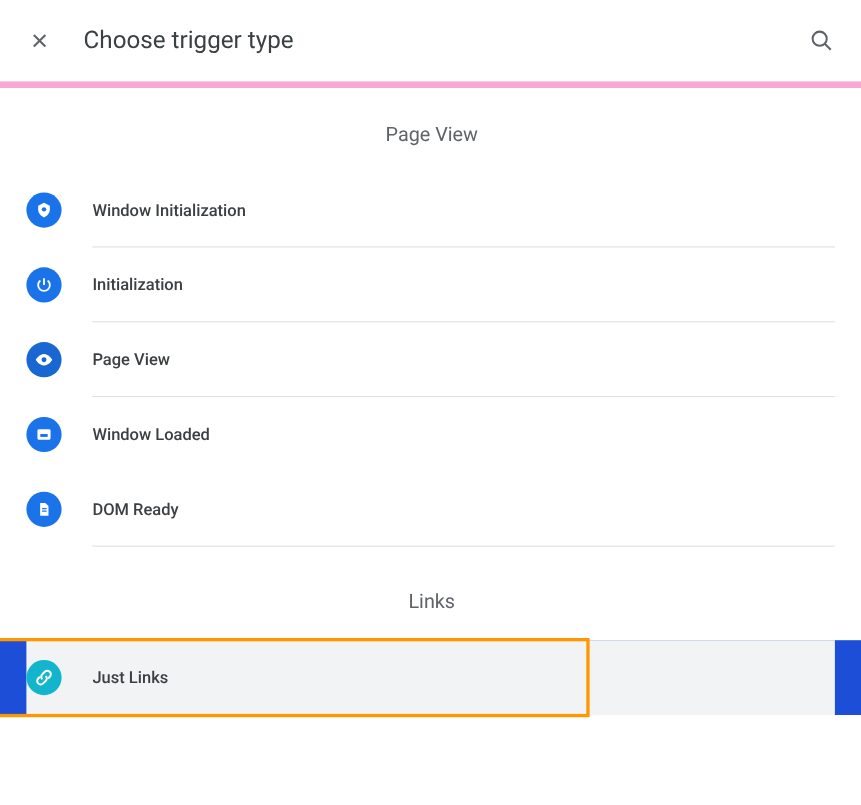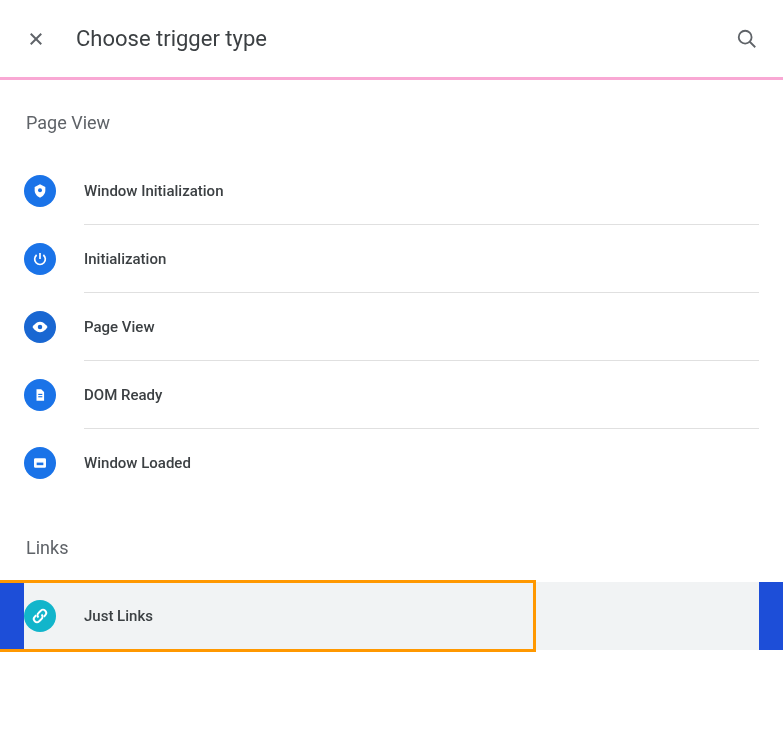--- a/index.html
+++ b/index.html
@@ -12,21 +12,21 @@
       background: #fff;
       width: 783px;
       height: 732px;
       overflow: hidden;
       position: relative;
     }
     .header {
       display: flex;
       align-items: center;
       padding: 18px 24px;
-      border-bottom: 3px solid #f9a8d4;
+      border-bottom: 6px solid #f9a8d4;
       height: 80px;
     }
     .close-icon {
       width: 24px;
       height: 24px;
       cursor: pointer;
       margin-right: 28px;
       display: flex;
       align-items: center;
       justify-content: center;
@@ -44,20 +44,21 @@
       cursor: pointer;
       display: flex;
       align-items: center;
       justify-content: center;
       color: #5f6368;
     }
     .content {
       padding: 32px 24px 0 24px;
       overflow-y: auto;
       height: calc(100% - 80px);
+      text-align: center;
     }
     .section-title {
       font-size: 18px;
       font-weight: 400;
       color: #5f6368;
       margin-bottom: 24px;
       padding-left: 2px;
     }
     .trigger-list {
       margin-bottom: 40px;
@@ -186,45 +187,45 @@
           <svg width="18" height="18" viewBox="0 0 24 24" fill="white">
             <path d="M12 5 C6 5 2 12 2 12 s4 7 10 7 s10-7 10-7 S18 5 12 5 Z"></path>
             <circle cx="12" cy="12" r="3" fill="#1967d2"></circle>
           </svg>
         </div>
         <div class="trigger-label">Page View</div>
       </div>
       <div class="trigger-divider"></div>
     </div>
 
+    <div class="trigger-item no-divider">
+      <div class="trigger-row-content">
+        <div class="trigger-icon icon-blue5">
+          <svg width="16" height="14" viewBox="0 0 24 24" fill="none" stroke="white" stroke-width="2.5">
+            <rect x="3" y="5" width="18" height="14" rx="1" fill="white"></rect>
+            <rect x="5" y="10" width="14" height="7" fill="#1a73e8"></rect>
+          </svg>
+        </div>
+        <div class="trigger-label">Window Loaded</div>
+      </div>
+
+    </div>
+
     <div class="trigger-item">
       <div class="trigger-row-content">
         <div class="trigger-icon icon-blue4">
           <svg width="14" height="16" viewBox="0 0 24 24" fill="white">
             <path d="M6 2 L14 2 L19 7 L19 22 L6 22 Z"></path>
             <line x1="9" y1="11" x2="16" y2="11" stroke="#1a73e8" stroke-width="2"></line>
             <line x1="9" y1="15" x2="16" y2="15" stroke="#1a73e8" stroke-width="2"></line>
           </svg>
         </div>
         <div class="trigger-label">DOM Ready</div>
       </div>
       <div class="trigger-divider"></div>
-    </div>
-
-    <div class="trigger-item no-divider">
-      <div class="trigger-row-content">
-        <div class="trigger-icon icon-blue5">
-          <svg width="16" height="14" viewBox="0 0 24 24" fill="none" stroke="white" stroke-width="2.5">
-            <rect x="3" y="5" width="18" height="14" rx="1" fill="white"></rect>
-            <rect x="5" y="10" width="14" height="7" fill="#1a73e8"></rect>
-          </svg>
-        </div>
-        <div class="trigger-label">Window Loaded</div>
-      </div>
-
     </div>
 
   </div>
 
   <div class="section-title">Links</div>
 
   <div class="trigger-list">
 
 
     <div class="highlight-wrapper">

